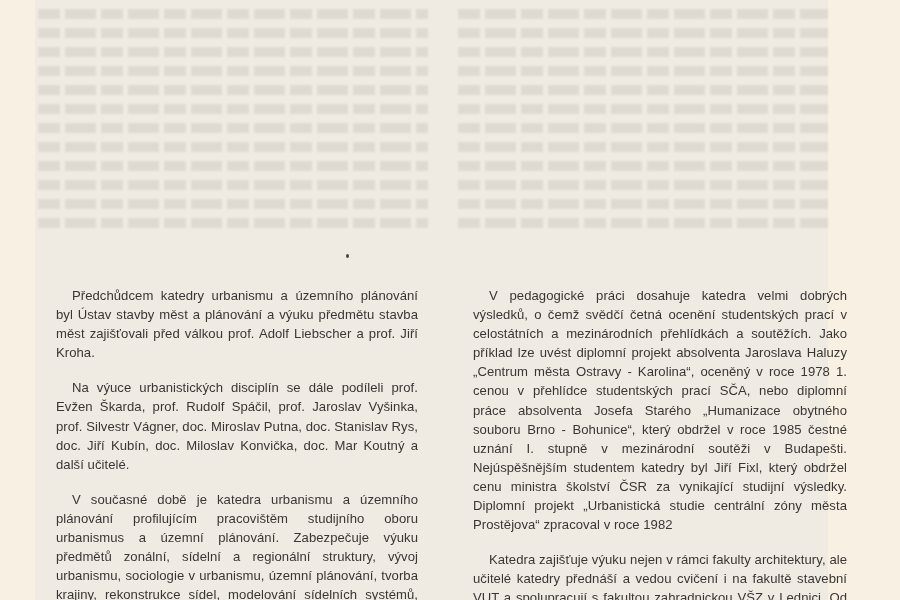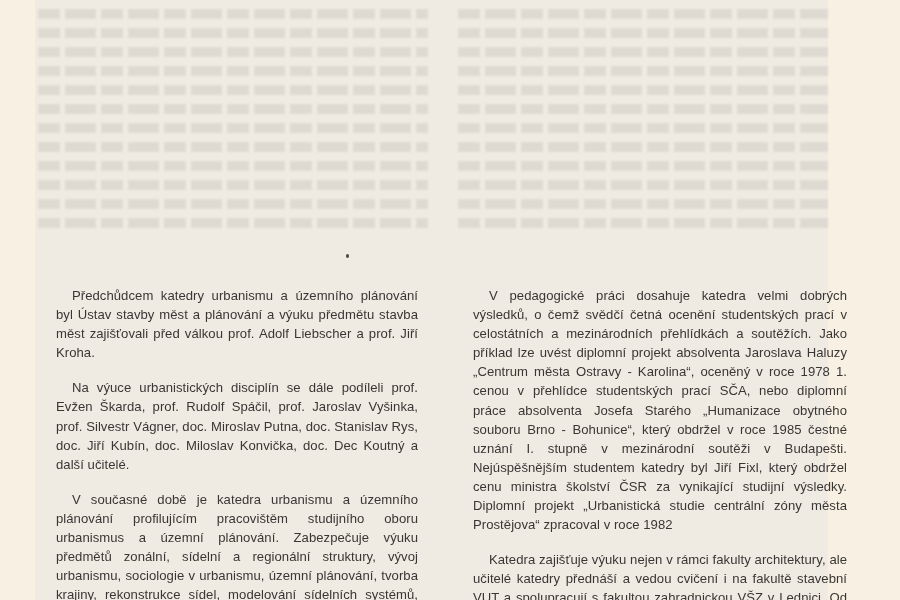--- a/index.html
+++ b/index.html
@@ -66,21 +66,21 @@
       <div class="ln"></div>
       <div class="ln"></div>
       <div class="ln"></div>
   </div>
 </div>
 
 <div class="speck" style="left:346px; top:254px;"></div>
 
 <div class="column left">
   <p>Předchůdcem katedry urbanismu a územního plánování byl Ústav stavby měst a plánování a výuku předmětu stavba měst zajišťovali před válkou prof. Adolf Liebscher a prof. Jiří Kroha.</p>
-  <p>Na výuce urbanistických disciplín se dále podíleli prof. Evžen Škarda, prof. Rudolf Spáčil, prof. Jaroslav Vyšinka, prof. Silvestr Vágner, doc. Miroslav Putna, doc. Stanislav Rys, doc. Jiří Kubín, doc. Miloslav Konvička, doc. Dec Koutný a další učitelé.</p>
+  <p>Na výuce urbanistických disciplín se dále podíleli prof. Evžen Škarda, prof. Rudolf Spáčil, prof. Jaroslav Vyšinka, prof. Silvestr Vágner, doc. Miroslav Putna, doc. Stanislav Rys, doc. Jiří Kubín, doc. Miloslav Konvička, doc. Mar Koutný a další učitelé.</p>
   <p>V současné době je katedra urbanismu a územního plánování profilujícím pracovištěm studijního oboru urbanismus a územní plánování. Zabezpečuje výuku předmětů zonální, sídelní a regionální struktury, vývoj urbanismu, sociologie v urbanismu, územní plánování, tvorba krajiny, rekonstrukce sídel, modelování sídelních systémů, prostorová a urbanistická ekonomie a urbanistická kompozice. Těžiště výuky je v ateliérech urbanistické tvorby, kde se za pomoci specialistů a zkušených projektantů zpracovávají náročné konkrétní úkoly. Z pedagogického hlediska je metoda ateliérové výuky velmi efektiv-</p>
 </div>
 
 <div class="column right">
   <p>V pedagogické práci dosahuje katedra velmi dobrých výsledků, o čemž svědčí četná ocenění studentských prací v celostátních a mezinárodních přehlídkách a soutěžích. Jako příklad lze uvést diplomní projekt absolventa Jaroslava Haluzy „Centrum města Ostravy - Karolina“, oceněný v roce 1978 1. cenou v přehlídce studentských prací SČA, nebo diplomní práce absolventa Josefa Starého „Humanizace obytného souboru Brno - Bohunice“, který obdržel v roce 1985 čestné uznání I. stupně v mezinárodní soutěži v Budapešti. Nejúspěšnějším studentem katedry byl Jiří Fixl, který obdržel cenu ministra školství ČSR za vynikající studijní výsledky. Diplomní projekt „Urbanistická studie centrální zóny města Prostějova“ zpracoval v roce 1982</p>
   <p>Katedra zajišťuje výuku nejen v rámci fakulty architektury, ale učitelé katedry přednáší a vedou cvičení i na fakultě stavební VUT a spolupracují s fakultou zahradnickou VŠZ v Lednici. Od roku 1987 zabezpečuje katedra postgraduální studium v oboru urbanismus a územní plánování pro absolventy vysokých škol pracujících v územně plánovací praxi minimálně 3 roky.</p>
 
 </div>
 
 </body></html>

